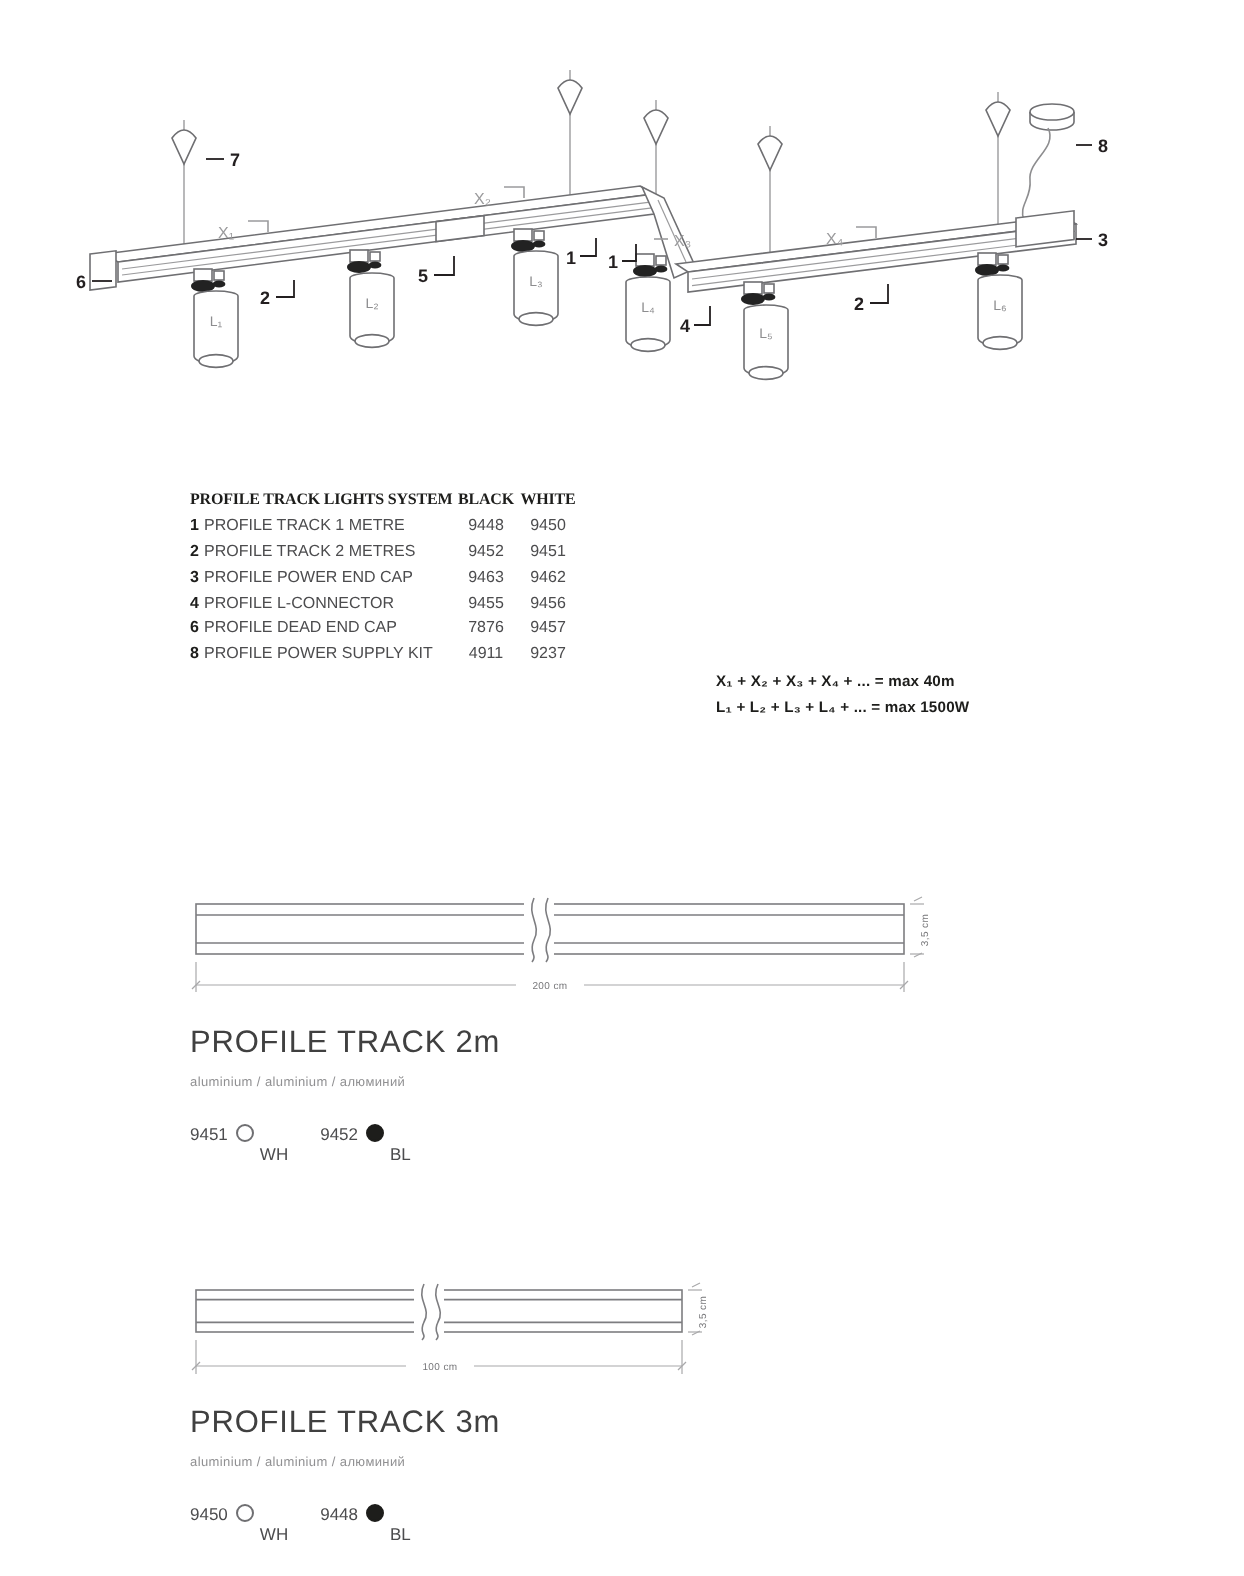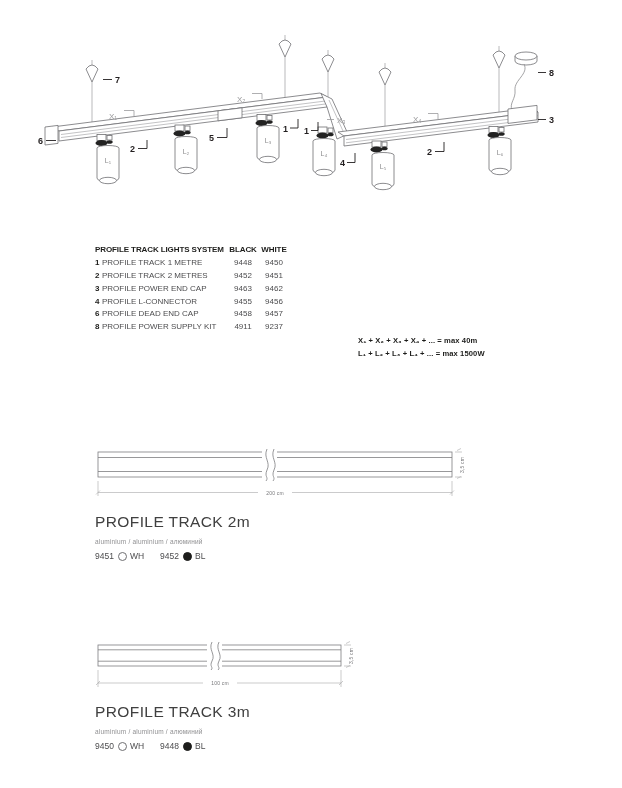--- a/index.html
+++ b/index.html
@@ -8,36 +8,36 @@
   svg{position:absolute;left:0;top:0;}
   svg text{font-family:"Liberation Sans", sans-serif;}
   .callout{font-size:9px;font-weight:bold;fill:#231f20;}
   .xlabel{font-size:8px;fill:#9b9b9d;}
   .llabel{font-size:7px;fill:#8d8d8f;text-anchor:middle;}
   .dimtext{font-size:5px;fill:#77777a;text-anchor:middle;letter-spacing:.2px;}
 
   
   .spec-table{position:absolute;left:95px;top:244px;width:200px;font-size:8px;}
   .thead,.trow{display:grid;grid-template-columns:134px 28px 34px;line-height:12.9px;height:12.9px;}
-  .thead{font-weight:bold;color:#1d1d1b;letter-spacing:-.1px;}
+  .thead{font-weight:bold;color:#1d1d1b;letter-spacing:-.1px;font-family:Liberation Serif, serif;}
   .thead .tval{text-align:center;}
   .trow{color:#4c4c4e;}
   .trow .num{font-weight:bold;color:#1d1d1b;display:inline-block;min-width:7px;}
   .tval{text-align:center;}
 
   
   .notes{position:absolute;left:358px;top:334px;font-size:7.6px;font-weight:bold;
          line-height:13px;color:#1d1d1b;letter-spacing:.1px;}
 
   
   .ptitle{position:absolute;left:95px;font-size:15.5px;color:#404040;letter-spacing:.4px;}
   .pmat{position:absolute;left:95px;font-size:6.5px;color:#909092;letter-spacing:.2px;}
   .pcodes{position:absolute;left:95px;display:flex;align-items:center;font-size:8.5px;color:#4c4c4e;}
   .pcodes .code{margin-right:4px;}
-  .pcodes .clabel{margin-left:3px;}
+  .pcodes .clabel{margin-left:3px;margin-top:21px;}
   .pcodes .gap{width:16px;}
   .dot{width:9px;height:9px;border-radius:50%;display:inline-block;box-sizing:border-box;}
   .dot.wh{border:1px solid #6f6f72;background:#fff;}
   .dot.bl{background:#1d1d1b;border:1px solid #1d1d1b;}
 </style>
 </head>
 <body>
 
 <div class="page">
 
@@ -204,21 +204,21 @@
       <div class="tval">9463</div>
       <div class="tval">9462</div>
     </div>
     <div class="trow">
       <div><span class="num">4</span><span>PROFILE L-CONNECTOR</span></div>
       <div class="tval">9455</div>
       <div class="tval">9456</div>
     </div>
     <div class="trow">
       <div><span class="num">6</span><span>PROFILE DEAD END CAP</span></div>
-      <div class="tval">9458</div>
+      <div class="tval">7876</div>
       <div class="tval">9457</div>
     </div>
     <div class="trow">
       <div><span class="num">8</span><span>PROFILE POWER SUPPLY KIT</span></div>
       <div class="tval">4911</div>
       <div class="tval">9237</div>
     </div>
   </div>
 
   <div class="notes">

